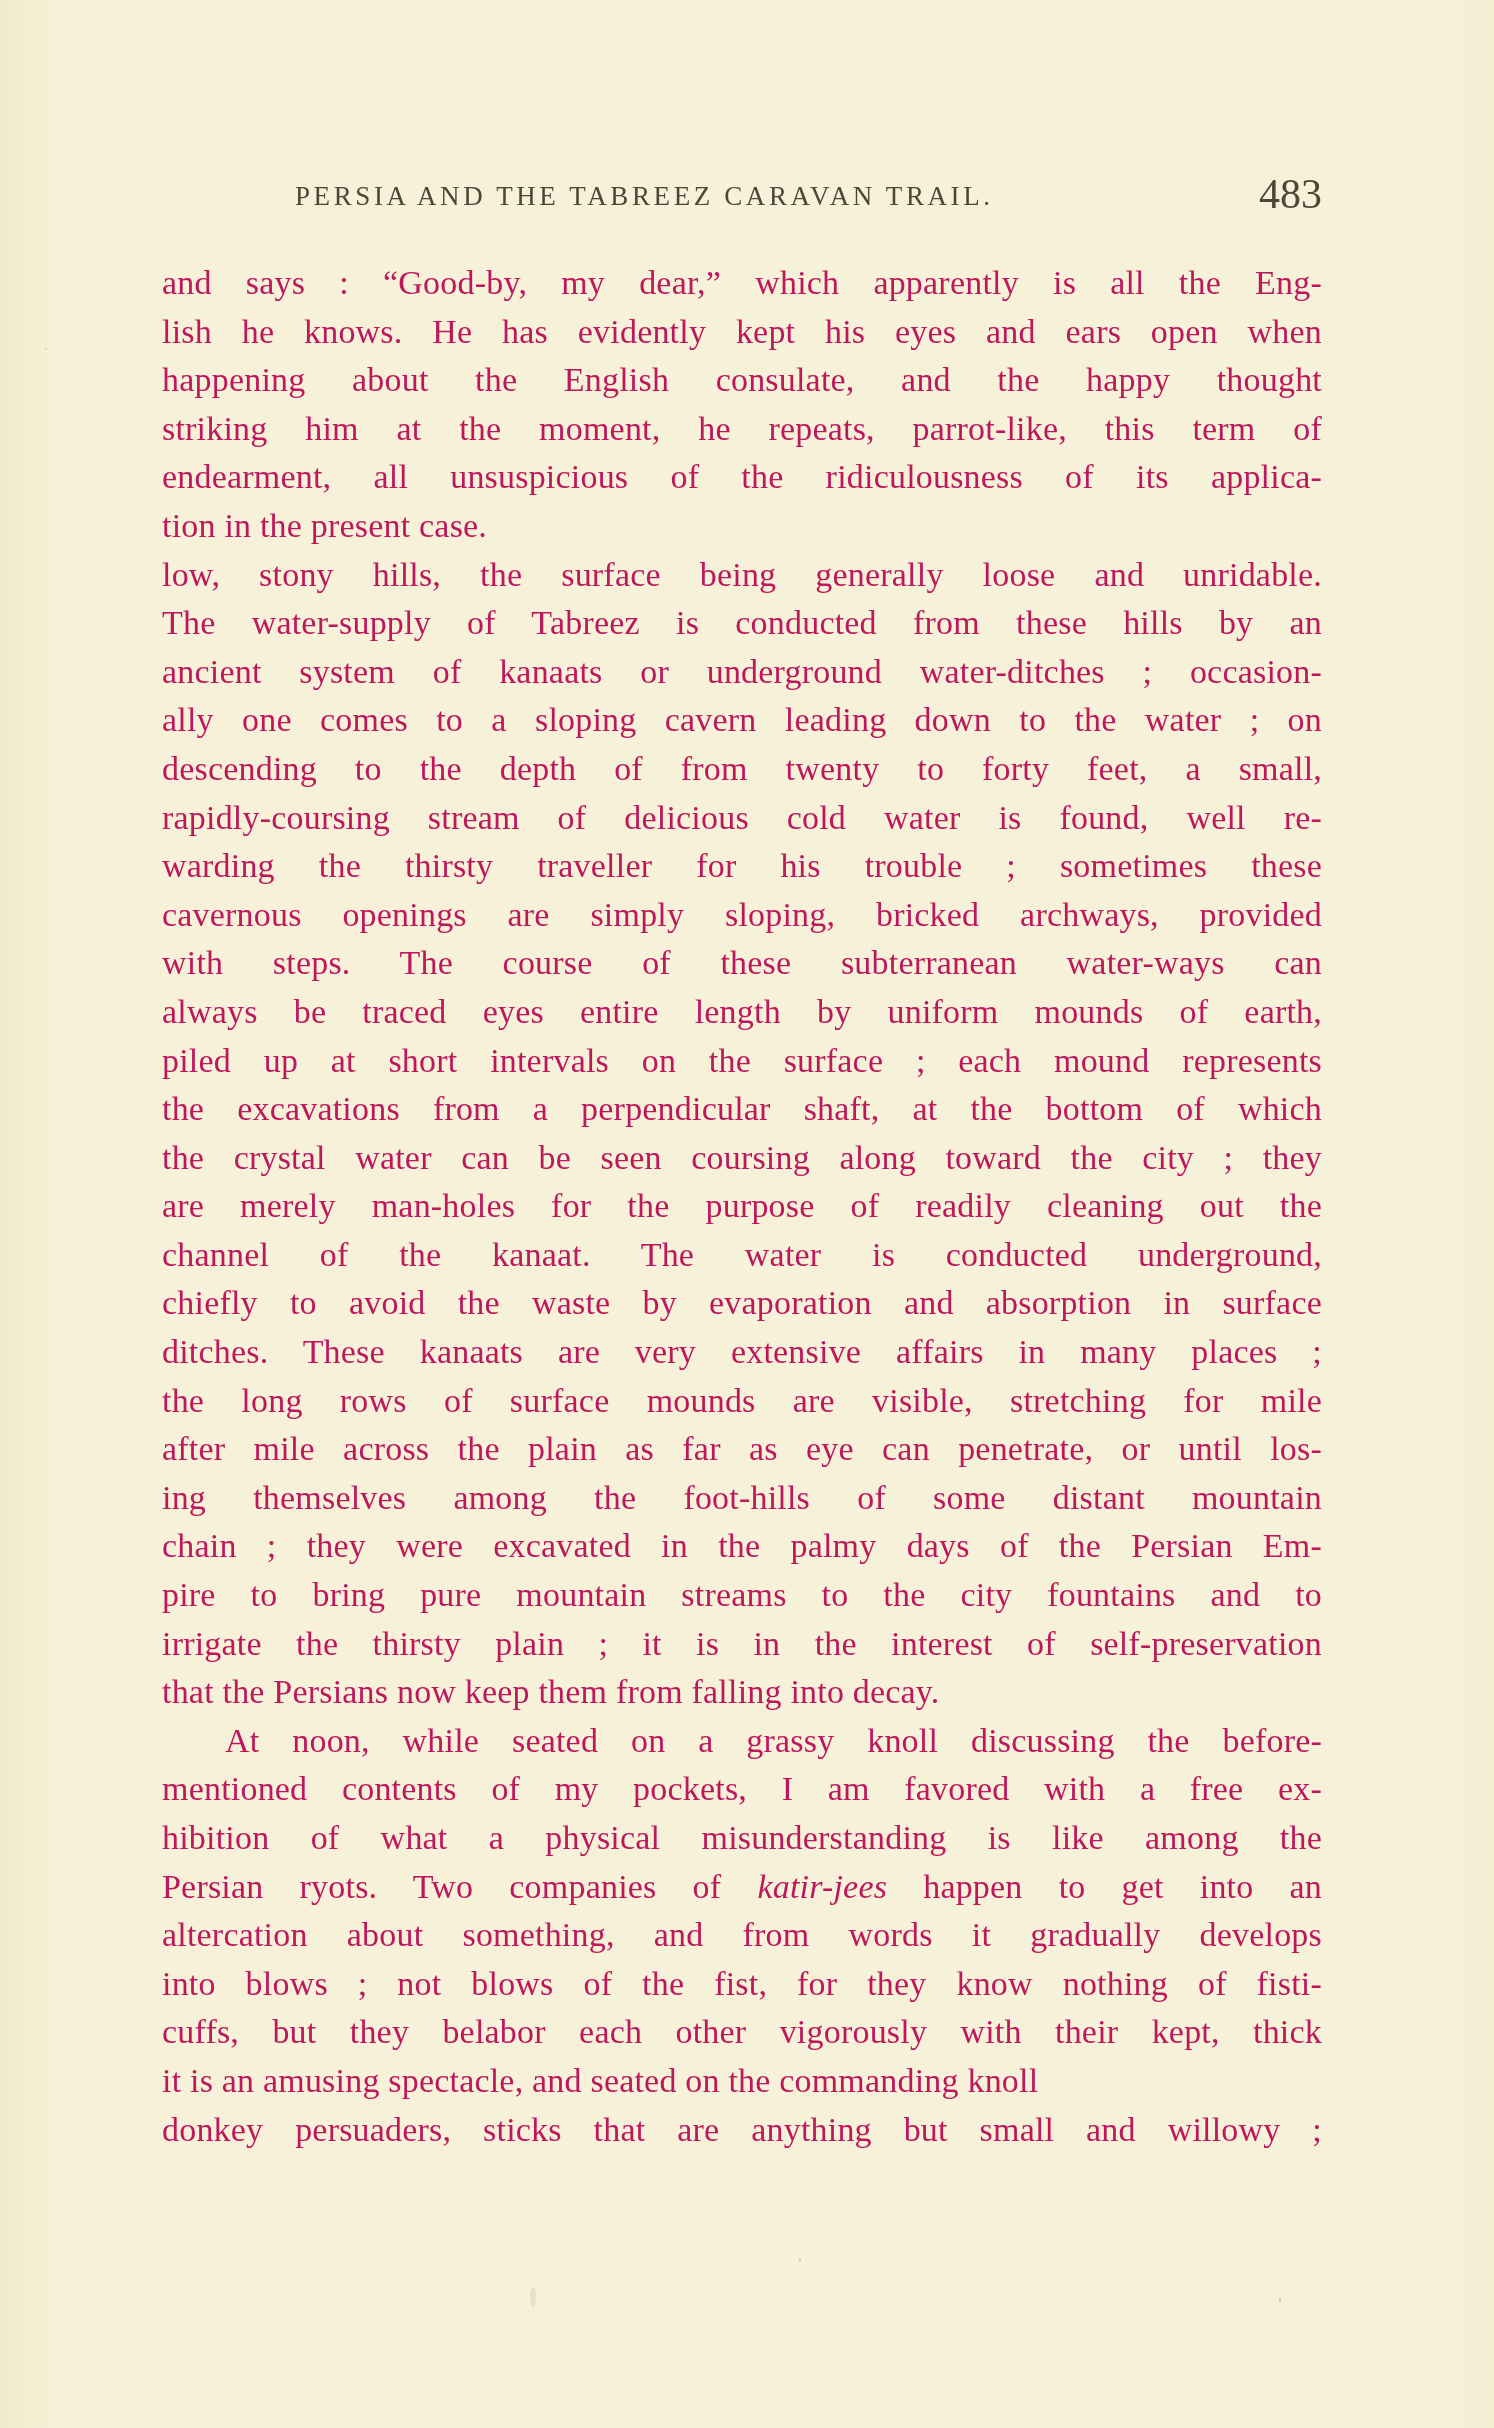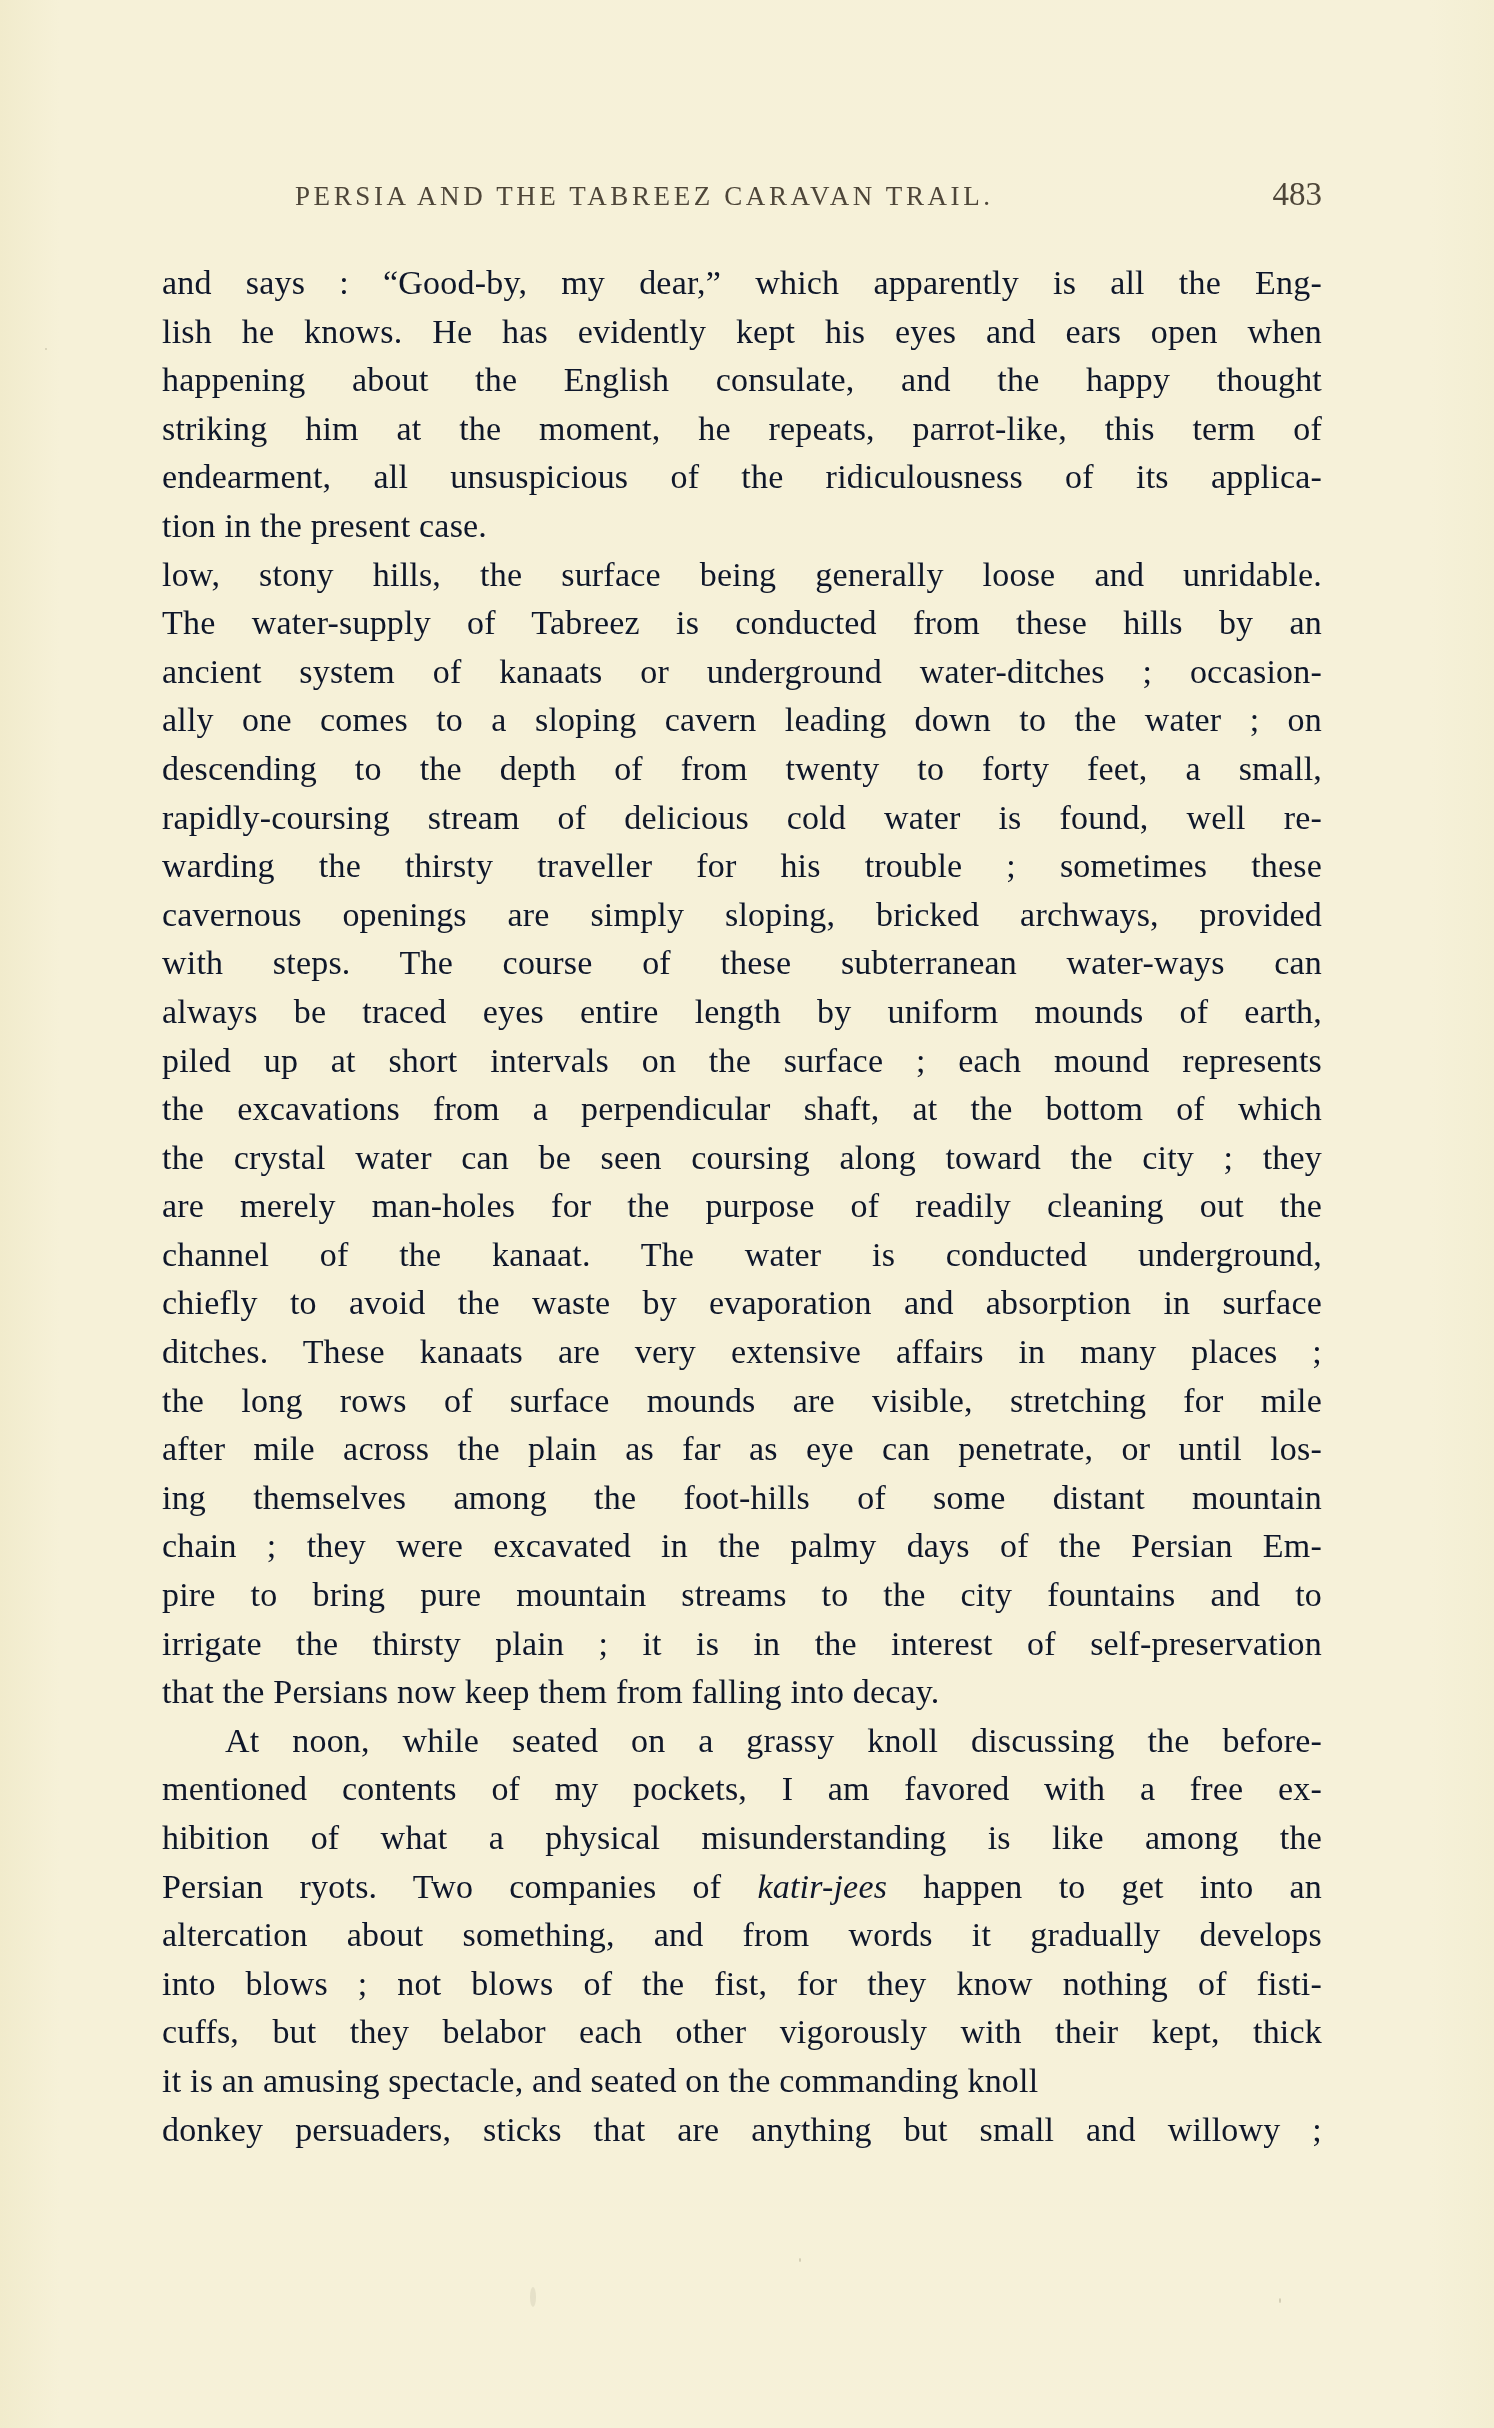--- a/index.html
+++ b/index.html
@@ -37,41 +37,41 @@
     letter-spacing: 3.6px;
     line-height: 36px;
     color: #4e4639;
     white-space: nowrap;
   }
   .page-number {
     position: absolute;
     right: 0;
     top: -2px;
     font-family: "Liberation Serif", "DejaVu Serif", serif;
-    font-size: 33px;
+    font-size: 42px;
     line-height: 36px;
     color: #4e4639;
   }
   .body-text {
     position: absolute;
     left: 162px;
     top: 259px;
     width: 1160px;
   }
   .line {
     display: block;
     height: 48.6px;
     line-height: 48.6px;
     font-family: "Liberation Serif", "DejaVu Serif", serif;
     font-size: 34px;
     text-align: justify;
     text-align-last: justify;
     white-space: nowrap;
     overflow: visible;
-    color: #0f172a;
+    color: #be185d;
     letter-spacing: 0.2px;
   }
   .line.last {
     text-align-last: left;
   }
   .line.indent {
     padding-left: 63px;
     box-sizing: border-box;
   }
   .line .it {

